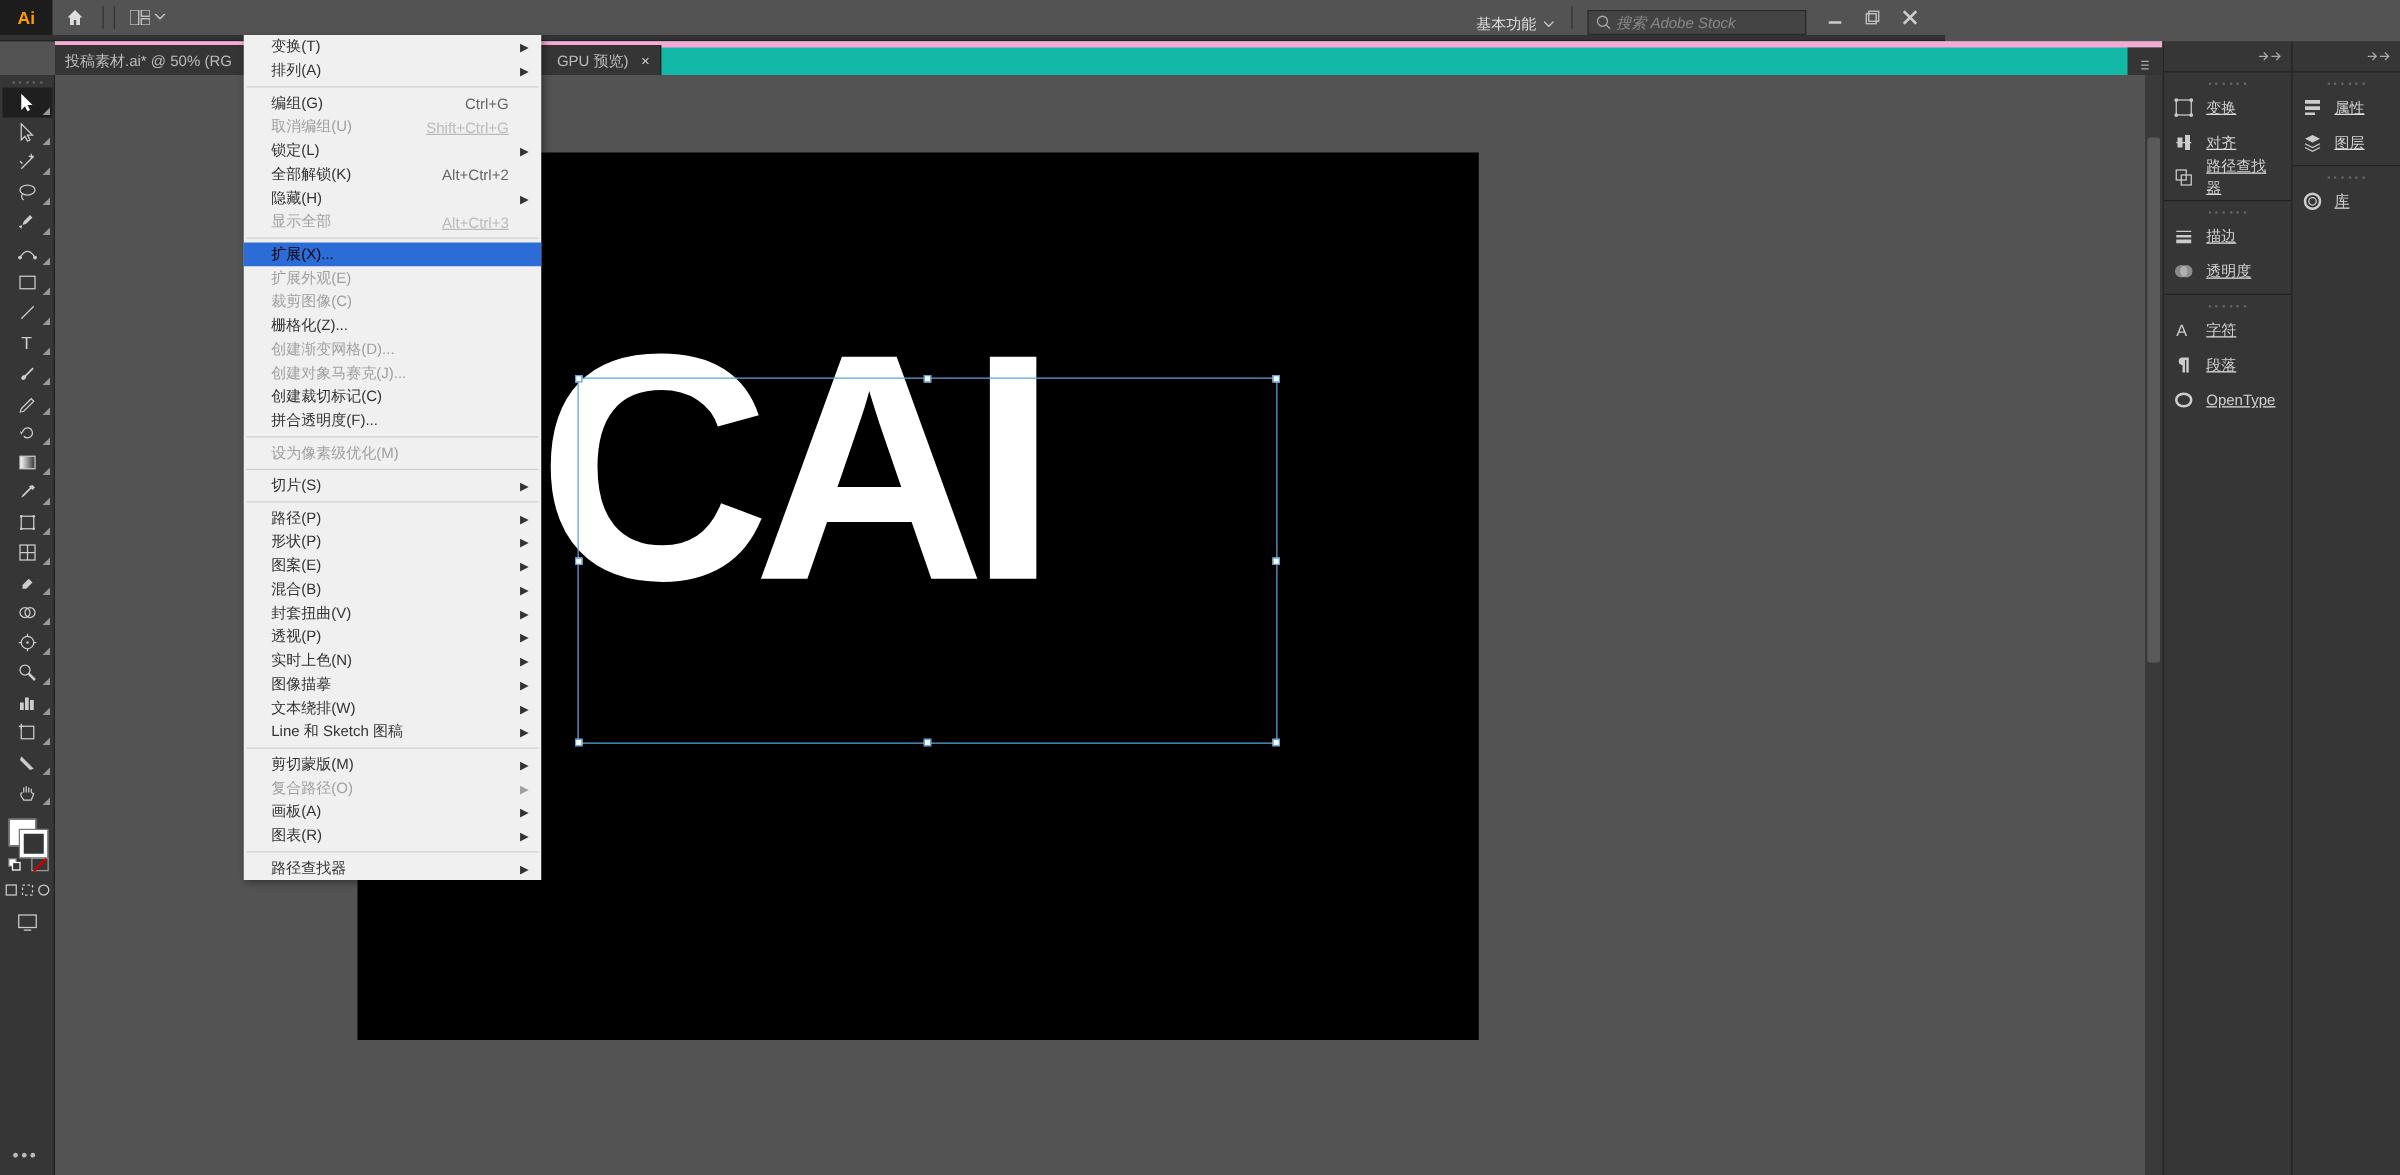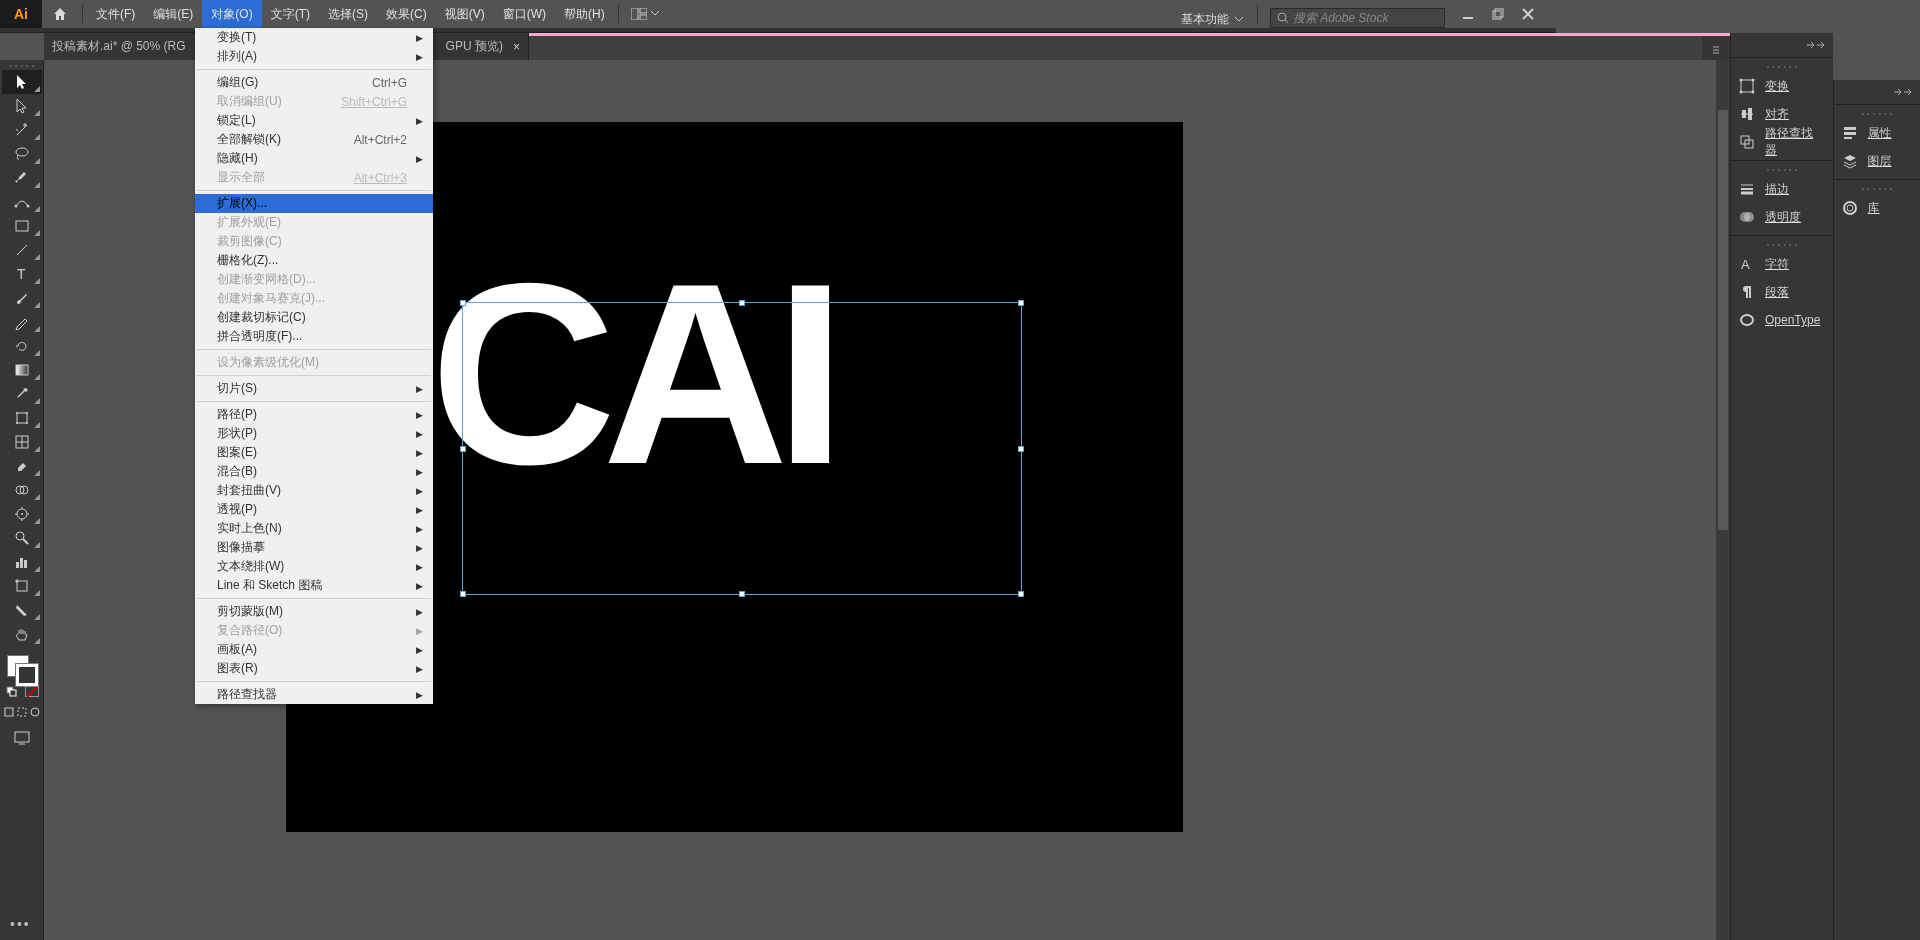--- a/index.html
+++ b/index.html
@@ -15,21 +15,21 @@
 .arrange { display:flex; align-items:center; gap:4px; padding:0 8px; }
 .titlebar-right { position:absolute; right:13px; display:flex; align-items:flex-end; height:28px; }
 .workspace-dd { display:flex; align-items:center; gap:6px; padding:0 10px; color:#ddd; }
 .search-box { width:175px; height:20px; background:#444; border:1px solid #2a2a2a; display:flex; align-items:center; padding:0 6px; color:#888; margin:0 8px; }
 .search-box svg { margin-right:4px; }
 .search-box span { font-style:italic; }
 .win-controls { display: flex; }
 .win-btn { width: 30px; height: 28px; display: flex; align-items: center; justify-content: center; color: #ccc; }
 
 .options-bar { height:5px; background:#323232; border-bottom:1px solid #222;}
-.tab-bar { height:27px; background:#404040; display:flex; align-items:flex-end; border-top:3px solid #f9a8d4; position:relative;}
+.tab-bar { height:27px; background:#14b8a6; display:flex; align-items:center; border-top:5px solid #f9a8d4; position:relative;}
 .doc-tab { background:#353535; padding:0 8px; display:flex; align-items:center; color:#bbb; font-size:12px; height:27px; border-right:1px solid #222;}
 .doc-tab .close { margin-left:10px; color:#ccc; }
 .tab-right-chev{ position:absolute; right:0; top:0; height:27px; width:28px; display:flex; align-items:center; justify-content:center; background:#353535;}
 
 .main-area { position:absolute; top:60px; bottom:0; left:44px; right:190px; background:#535353;padding-left:24px; }
 .artboard { position:absolute; left:242px; top:62px; width:897px; height:710px; background:#000; }
 .canvas-text { position:absolute; color:#fff; font-family:"Arial Black",Arial,sans-serif; font-weight:900; font-size:258px; letter-spacing:-14px; top:212px; left:386px; width:720px; height:260px; white-space:nowrap; overflow:hidden; line-height:0.79; }
 .selection-box { position:absolute; left:418px; top:242px; width:560px; height:293px; border:1px solid #5ea4db; }
 .sel-handle { position:absolute; width:6px; height:6px; background:#fff; border:1px solid #5ea4db; }
 .sel-handle.tl{left:-3px;top:-3px;} .sel-handle.tm{left:50%;top:-3px;margin-left:-3px;} .sel-handle.tr{right:-3px;top:-3px;}
@@ -49,21 +49,21 @@
 .colorswatch .stroke{position:absolute;left:14px;top:14px;width:22px;height:22px;background:#353535;border:3px solid #fff;outline:1px solid #777;}
 .swap-row{width:40px;height:14px;display:flex;}
 .swap-row .half{flex:1;display:flex;align-items:center;justify-content:center;}
 .swap-row .nostroke{width:14px;height:11px;border:1px solid #999;position:relative;}
 .swap-row .nostroke::after{content:"";position:absolute;left:-1px;right:-1px;top:50%;height:2px;background:#c00;transform:rotate(-45deg);}
 .draw-mode{width:40px;height:16px;display:flex;margin-top:6px;}
 .draw-mode span{flex:1;display:flex;align-items:center;justify-content:center;}
 
 .right-area{position:absolute;right:0;top:33px;width:190px;bottom:0;display:flex;}
 .right-col{background:#363636;border-left:1px solid #222;display:flex;flex-direction:column;text-decoration:underline;}
-.col-a{width:108px;} .col-b{width:92px;margin-top:47px;}
+.col-a{width:108px;} .col-b{width:92px;}
 .right-col .collapse{height:24px;display:flex;align-items:center;justify-content:flex-end;padding:0 6px;color:#aaa;}
 .panel-group{border-top:1px solid #222;padding:4px 0;}
 .panel-row{height:28px;display:flex;align-items:center;padding:0 8px;color:#d0d0d0;gap:10px;}
 .panel-row .picon{width:16px;height:16px;display:flex;align-items:center;justify-content:center;flex:0 0 16px;}
 .panel-row .plabel{flex:1;}
 .panel-grip{height:10px;display:flex;justify-content:center;align-items:center;}
 
 .dropdown { position:absolute; left:195px; top:28px; width:238px; background:#f0f0f0; color:#333; box-shadow:2px 2px 6px rgba(0,0,0,0.4); z-index:1000;}
 .dd-item { height:19px; display:flex; align-items:center; padding:0 26px 0 22px; font-size:12px; position:relative; }
 .dd-item.disabled { color:#a0a0a0; }
@@ -81,31 +81,20 @@
 <body>
 
 <div class="titlebar">
   <div class="app-icon">Ai</div>
   <div class="home-btn">
     <svg width="16" height="16" viewBox="0 0 16 16">
         <path fill="#ddd" d="M8 2 2 8h2v6h3V10h2v4h3V8h2z"></path>
       </svg>
   </div>
   <div class="menu-sep"></div>
-  <div class="menu-bar" id="menu-bar">
-      <div class="menu-item">文件(F)</div>
-      <div class="menu-item">编辑(E)</div>
-      <div class="menu-item active">对象(O)</div>
-      <div class="menu-item">文字(T)</div>
-      <div class="menu-item">选择(S)</div>
-      <div class="menu-item">效果(C)</div>
-      <div class="menu-item">视图(V)</div>
-      <div class="menu-item">窗口(W)</div>
-      <div class="menu-item">帮助(H)</div>
-    </div>
   <div class="menu-sep"></div>
   <div class="arrange">
     <svg width="16" height="12" viewBox="0 0 16 12">
         <rect x="0" y="0" width="7" height="12" fill="none" stroke="#ccc"></rect>
         <rect x="9" y="0" width="7" height="5" fill="none" stroke="#ccc"></rect>
         <rect x="9" y="7" width="7" height="5" fill="none" stroke="#ccc"></rect>
       </svg>
     <svg width="8" height="6">
         <path d="M0 0 L4 4 L8 0" fill="none" stroke="#ccc"></path>
       </svg>

